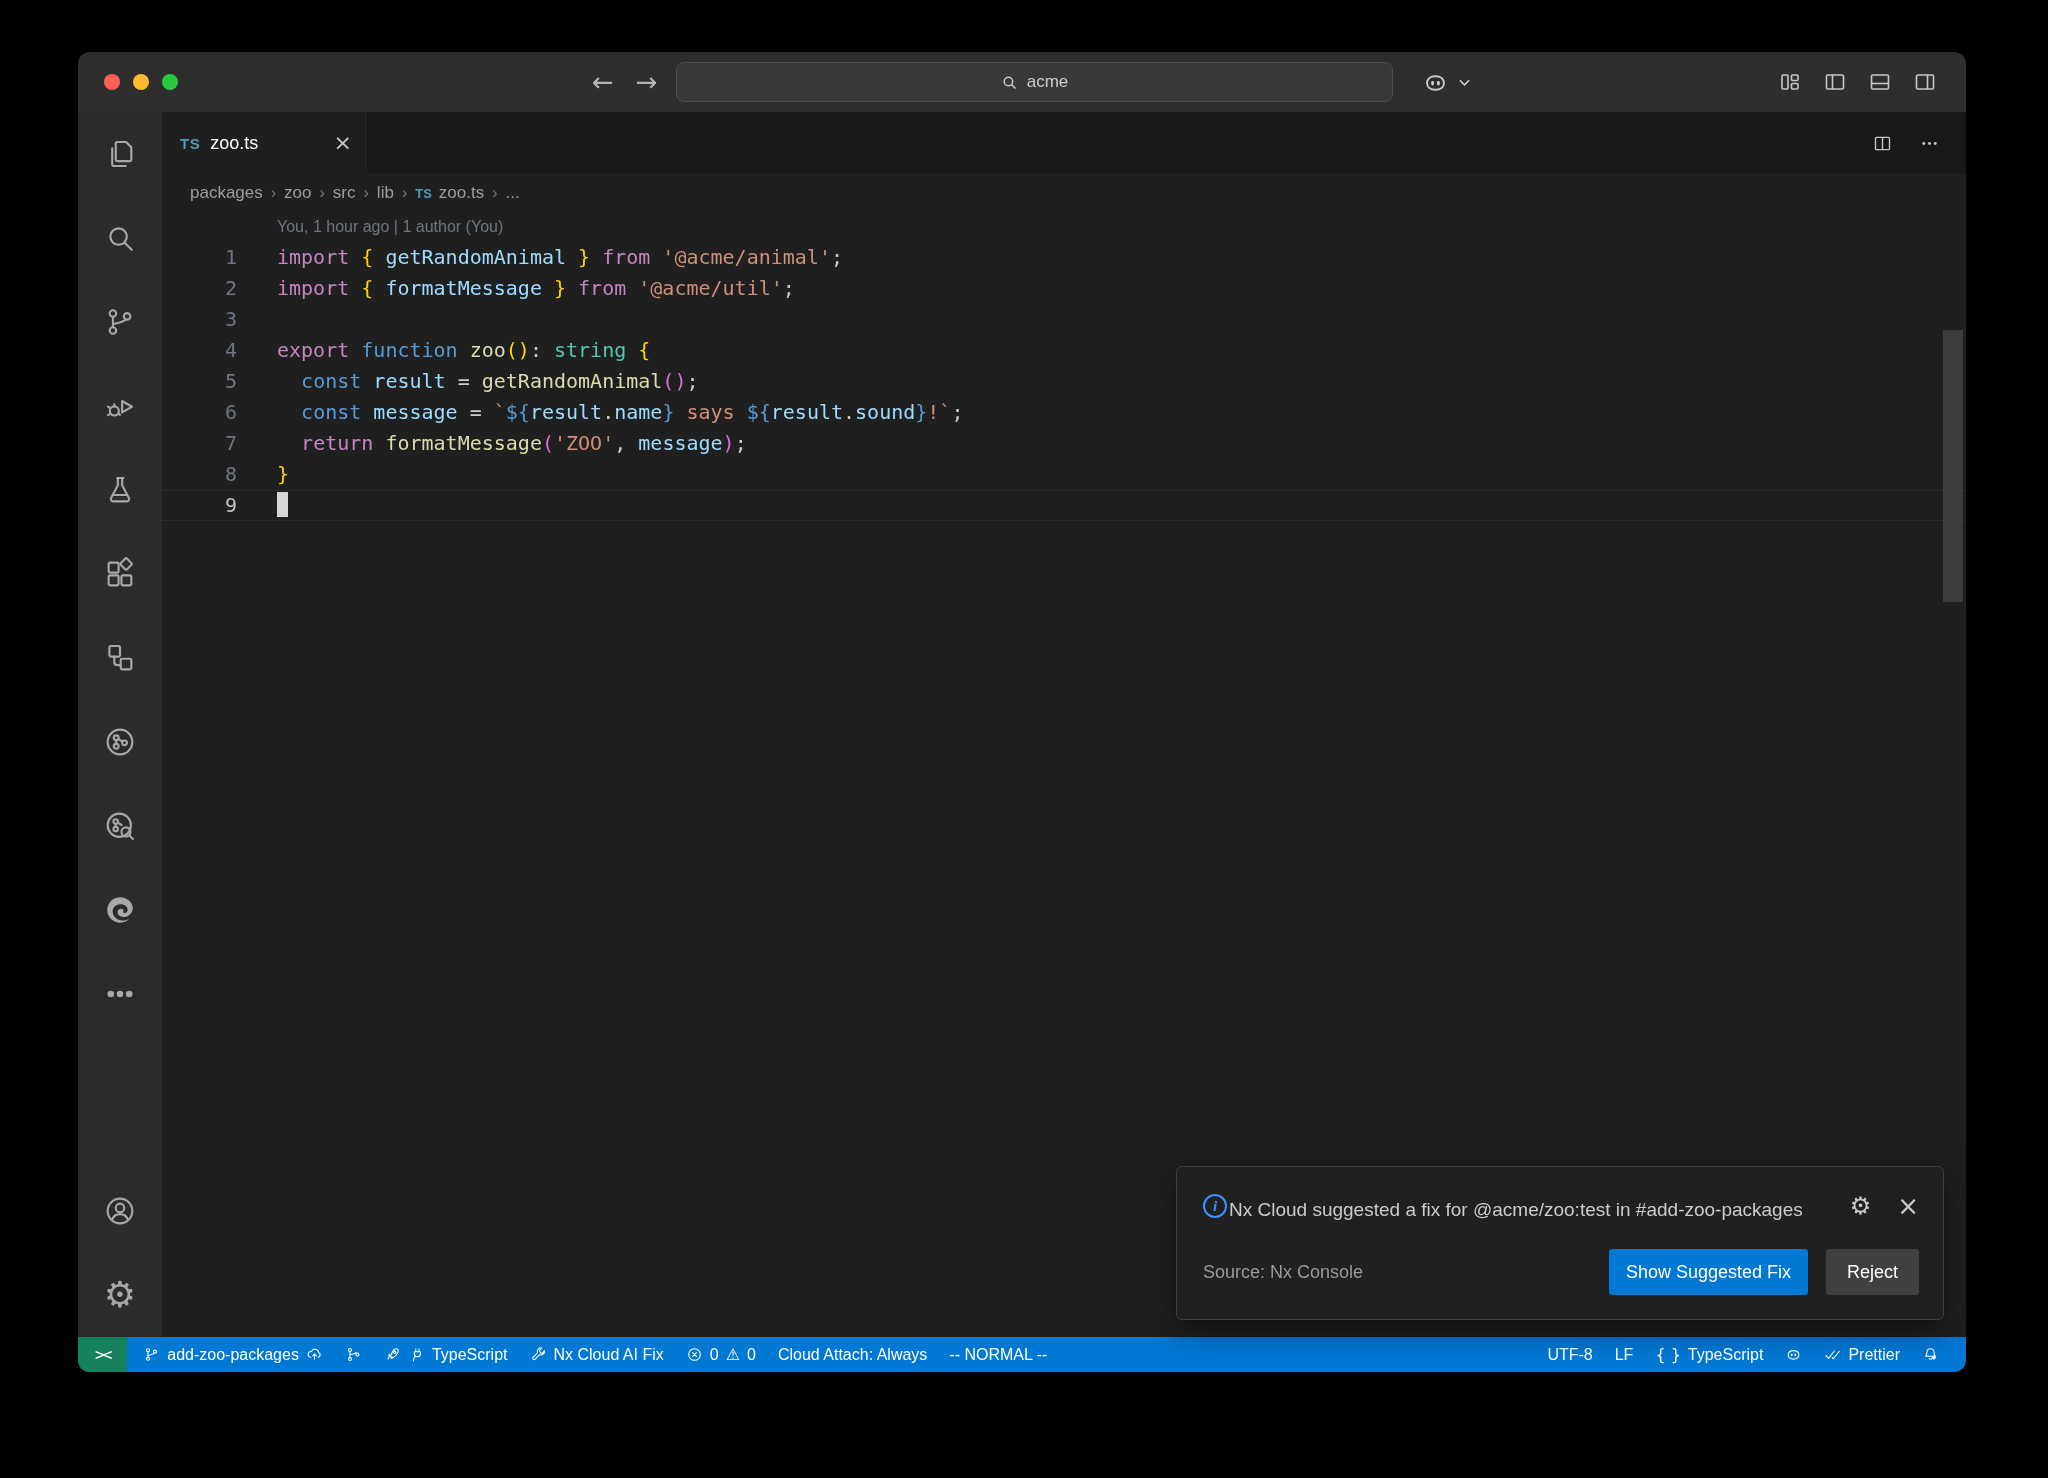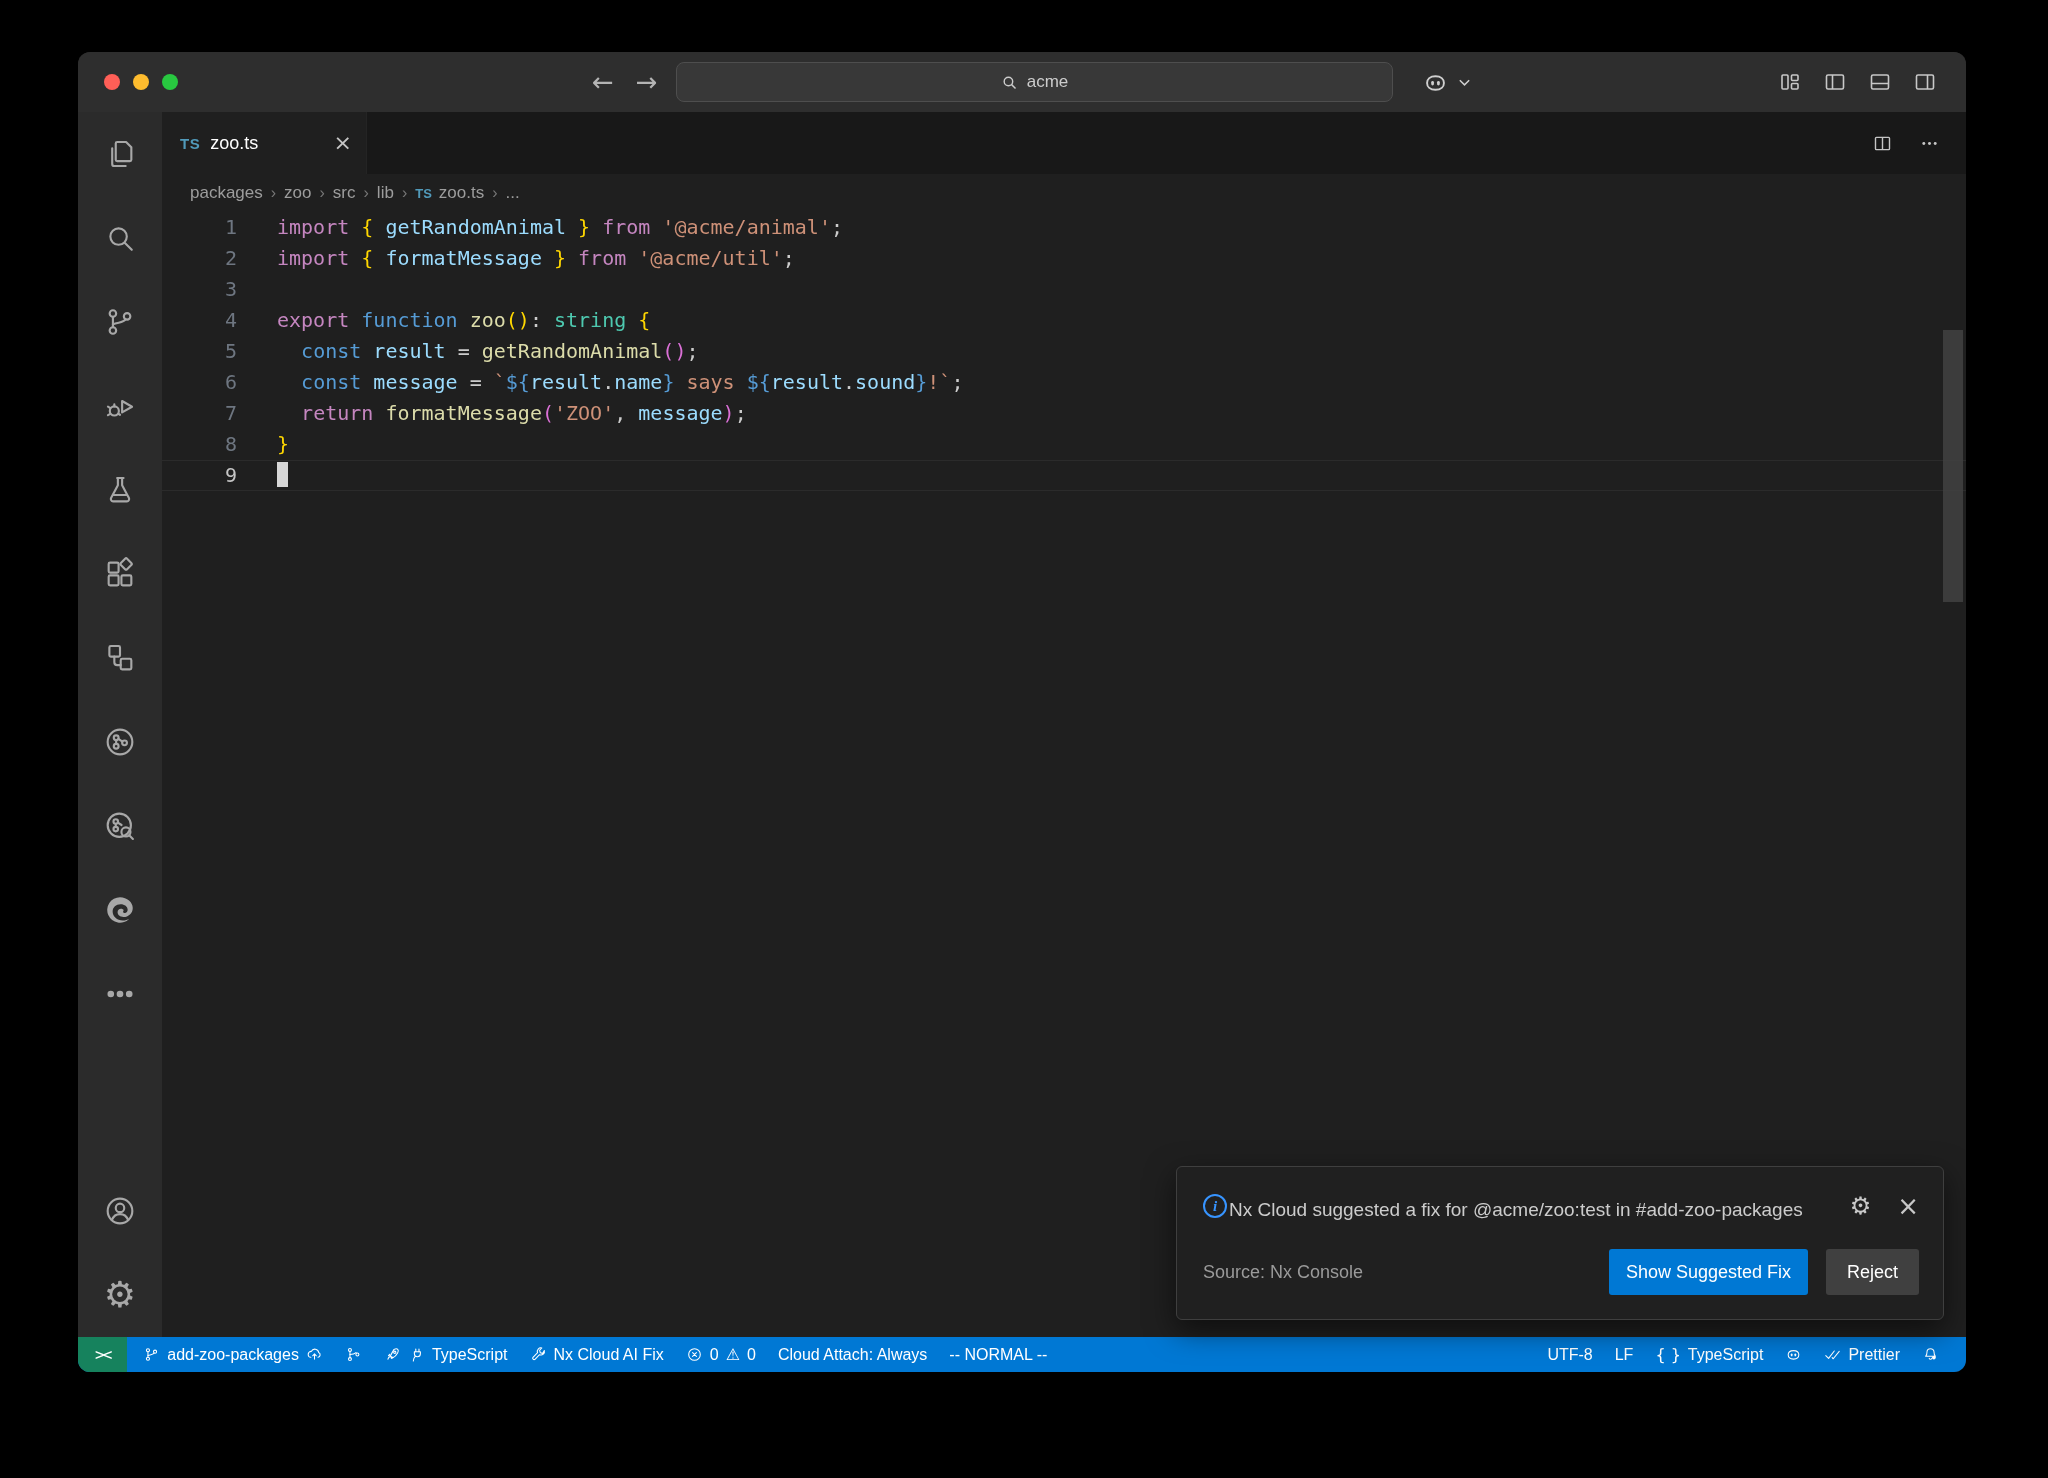--- a/index.html
+++ b/index.html
@@ -317,20 +317,21 @@
             <span class="bc-sep">›</span>
             <span class="bc-file">
               <span class="bc-ts">TS</span>
               <span>zoo.ts</span>
             </span>
             <span class="bc-sep">›</span>
             <span>...</span>
           </div>
 
         <div class="code-area" id="code-area">
+          <div class="codelens">You, 1 hour ago | 1 author (You)</div>
           <div id="code-lines">
               <div class="code-line"><span class="gutter">1</span><span class="line-text"><span class="tk-kw">import </span><span class="tk-br1">{ </span><span class="tk-var">getRandomAnimal</span><span class="tk-br1"> }</span><span class="tk-kw"> from </span><span class="tk-str">'@acme/animal'</span><span class="tk-fg">;</span></span></div>
               <div class="code-line"><span class="gutter">2</span><span class="line-text"><span class="tk-kw">import </span><span class="tk-br1">{ </span><span class="tk-var">formatMessage</span><span class="tk-br1"> }</span><span class="tk-kw"> from </span><span class="tk-str">'@acme/util'</span><span class="tk-fg">;</span></span></div>
               <div class="code-line"><span class="gutter">3</span><span class="line-text"></span></div>
               <div class="code-line"><span class="gutter">4</span><span class="line-text"><span class="tk-kw">export </span><span class="tk-kw2">function </span><span class="tk-fn">zoo</span><span class="tk-br1">()</span><span class="tk-fg">: </span><span class="tk-type">string</span><span class="tk-fg"> </span><span class="tk-br1">{</span></span></div>
               <div class="code-line"><span class="gutter">5</span><span class="line-text"><span class="tk-fg">  </span><span class="tk-kw2">const </span><span class="tk-var">result</span><span class="tk-fg"> = </span><span class="tk-fn">getRandomAnimal</span><span class="tk-br2">()</span><span class="tk-fg">;</span></span></div>
               <div class="code-line"><span class="gutter">6</span><span class="line-text"><span class="tk-fg">  </span><span class="tk-kw2">const </span><span class="tk-var">message</span><span class="tk-fg"> = </span><span class="tk-str">`</span><span class="tk-tpl">${</span><span class="tk-var">result</span><span class="tk-fg">.</span><span class="tk-var">name</span><span class="tk-tpl">}</span><span class="tk-str"> says </span><span class="tk-tpl">${</span><span class="tk-var">result</span><span class="tk-fg">.</span><span class="tk-var">sound</span><span class="tk-tpl">}</span><span class="tk-str">!`</span><span class="tk-fg">;</span></span></div>
               <div class="code-line"><span class="gutter">7</span><span class="line-text"><span class="tk-fg">  </span><span class="tk-kw">return </span><span class="tk-fn">formatMessage</span><span class="tk-br2">(</span><span class="tk-str">'ZOO'</span><span class="tk-fg">, </span><span class="tk-var">message</span><span class="tk-br2">)</span><span class="tk-fg">;</span></span></div>
               <div class="code-line"><span class="gutter">8</span><span class="line-text"><span class="tk-br1">}</span></span></div>
               <div class="code-line current"><span class="gutter">9</span><span class="line-text"><span class="cursor-block"></span></span></div>

